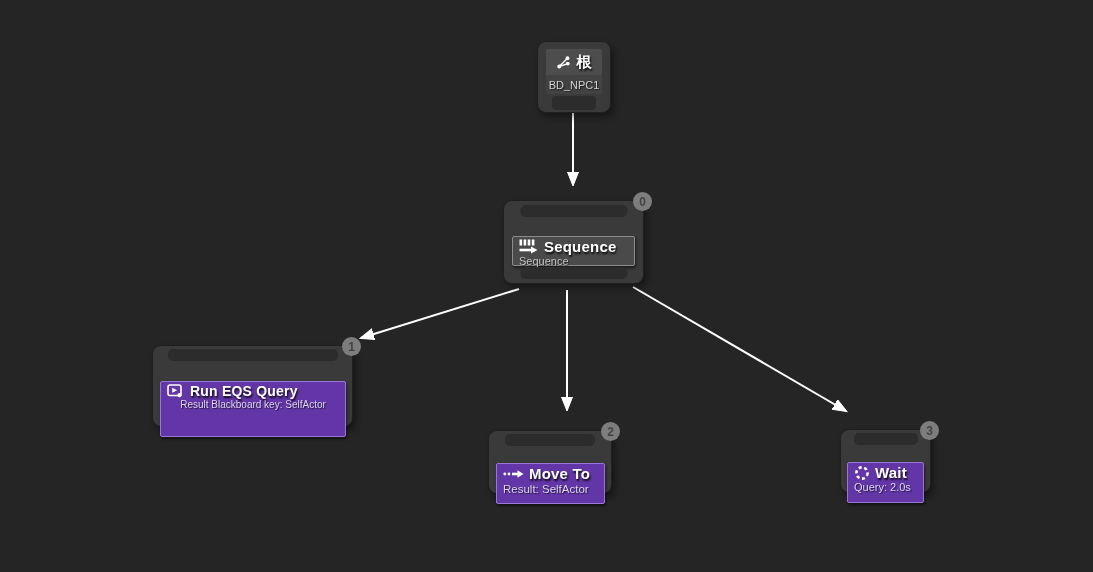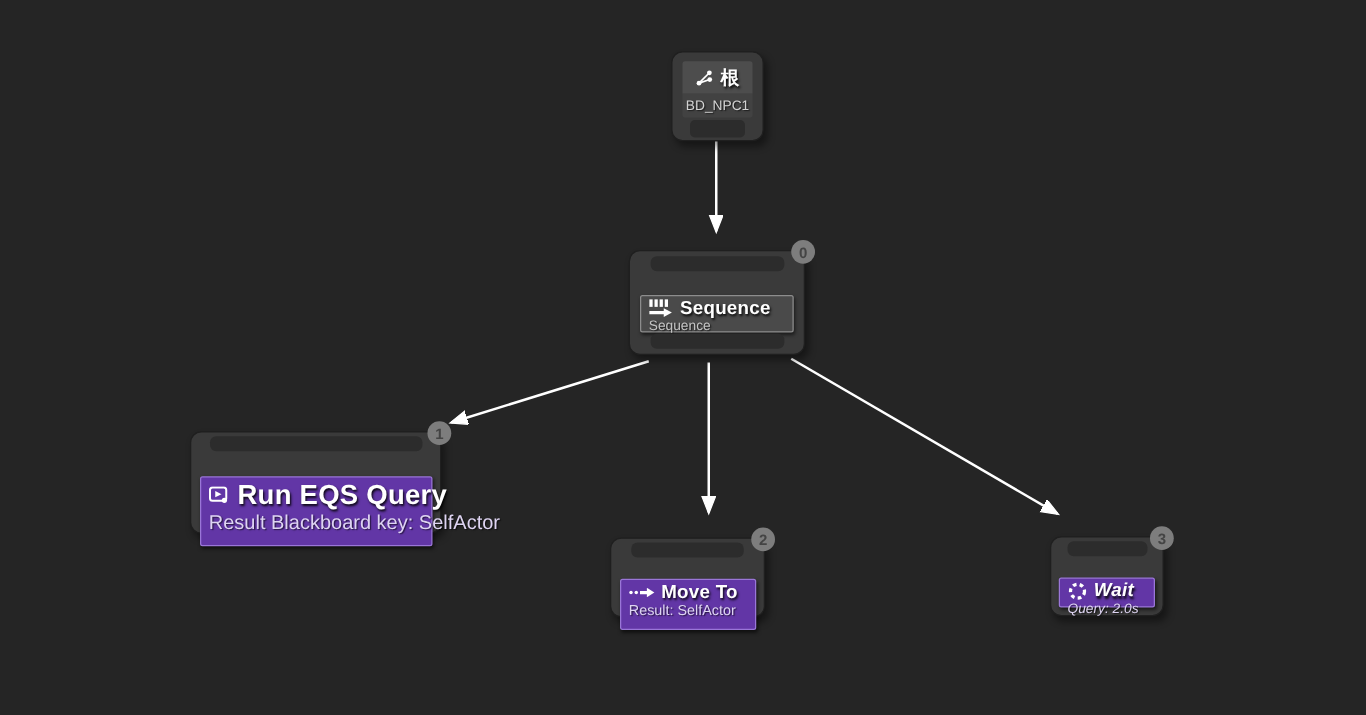--- a/index.html
+++ b/index.html
@@ -144,23 +144,23 @@
     <div class="pin top" style="top:3px; width:170px;"></div>
     <div class="inner purple" style="top:19px; left:7px; right:6px; height:56px;">
       <div class="title-row">
         <span class="icon">
           <svg width="17" height="14" viewBox="0 0 17 14">
             <rect x="1" y="1" width="13" height="10.5" rx="2" fill="none" stroke="#ffffff" stroke-width="1.6"></rect>
             <polygon points="5.2,3.8 10.2,6.3 5.2,8.8" fill="#ffffff"></polygon>
             <circle cx="12.5" cy="11.2" r="2.1" fill="#ffffff"></circle>
           </svg>
         </span>
-        <span class="node-title" style="font-size:22px;">Run EQS Query</span>
-      </div>
-      <div class="node-sub" style="font-size:16px;text-align:center;">Result Blackboard key: SelfActor</div>
+        <span class="node-title" style="font-size:14px;">Run EQS Query</span>
+      </div>
+      <div class="node-sub" style="font-size:10px;text-align:center;">Result Blackboard key: SelfActor</div>
     </div>
     <div class="badge">1</div>
   </div>
 
   <div class="node" style="left:488px; top:430px; width:124px; height:64px;">
     <div class="pin top" style="top:3px; width:90px;"></div>
     <div class="inner purple" style="top:16px; left:7px; right:6px; height:41px;">
       <div class="title-row" style="gap:5px;">
         <span class="icon">
           <svg width="21" height="10" viewBox="0 0 21 10">
@@ -174,21 +174,21 @@
         </span>
         <span class="node-title" style="font-size:15px;">Move To</span>
       </div>
       <div class="node-sub" style="font-size:11.5px;">Result: SelfActor</div>
     </div>
     <div class="badge">2</div>
   </div>
 
   <div class="node" style="left:840px; top:429px; width:91px; height:64px;">
     <div class="pin top" style="top:3px; width:64px;"></div>
-    <div class="inner purple" style="top:16px; left:6px; right:6px; height:24px;font-style:italic;">
+    <div class="inner purple" style="top:16px; left:6px; right:6px; height:41px;">
       <div class="title-row" style="gap:5px;">
         <span class="icon">
           <svg width="16" height="16" viewBox="0 0 16 16">
             <circle cx="8" cy="8" r="5.6" fill="none" stroke="#ffffff" stroke-width="2.6" stroke-dasharray="3 2.6"></circle>
           </svg>
         </span>
         <span class="node-title" style="font-size:15px;">Wait</span>
       </div>
       <div class="node-sub" style="font-size:11px;">Query: 2.0s</div>
     </div>

